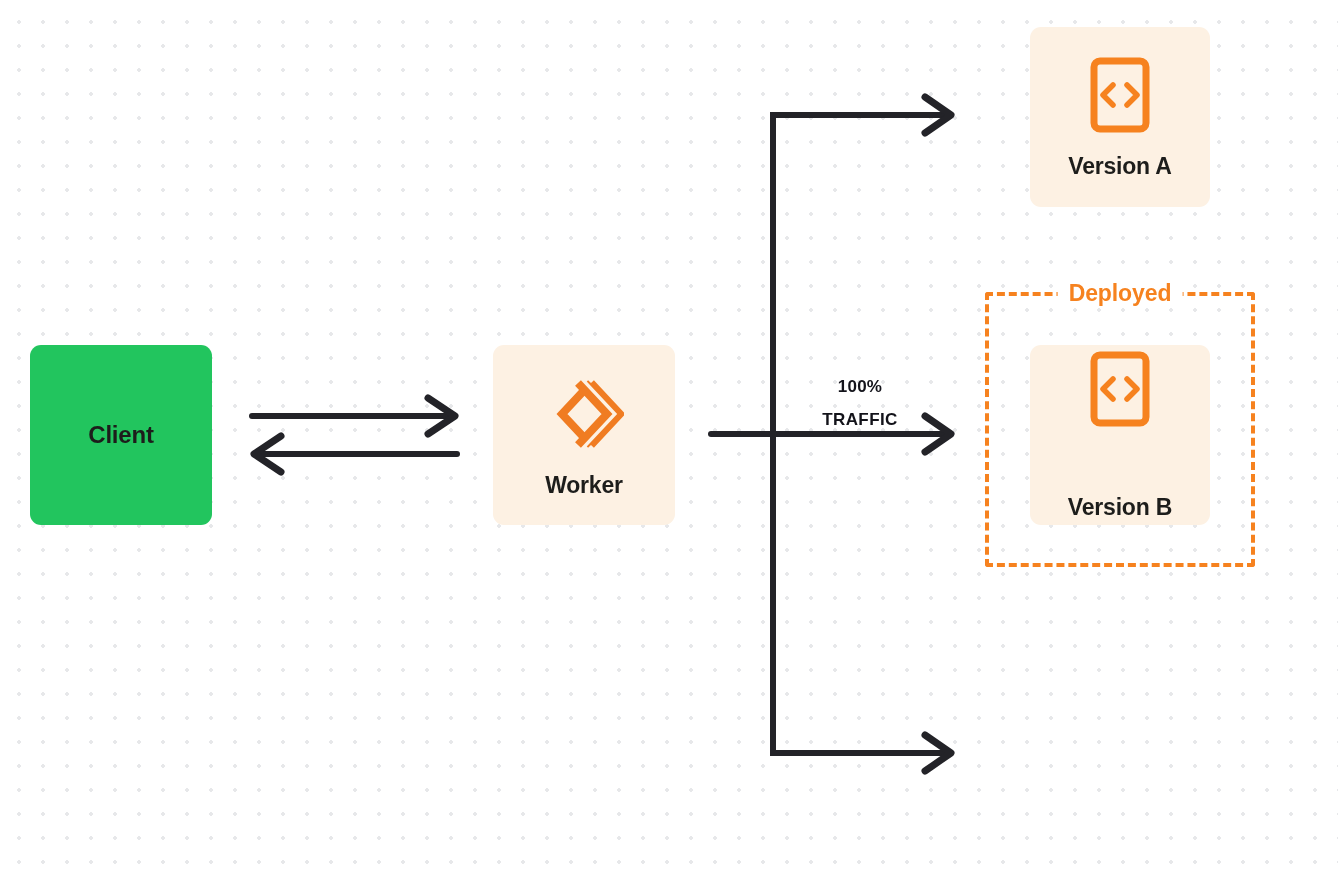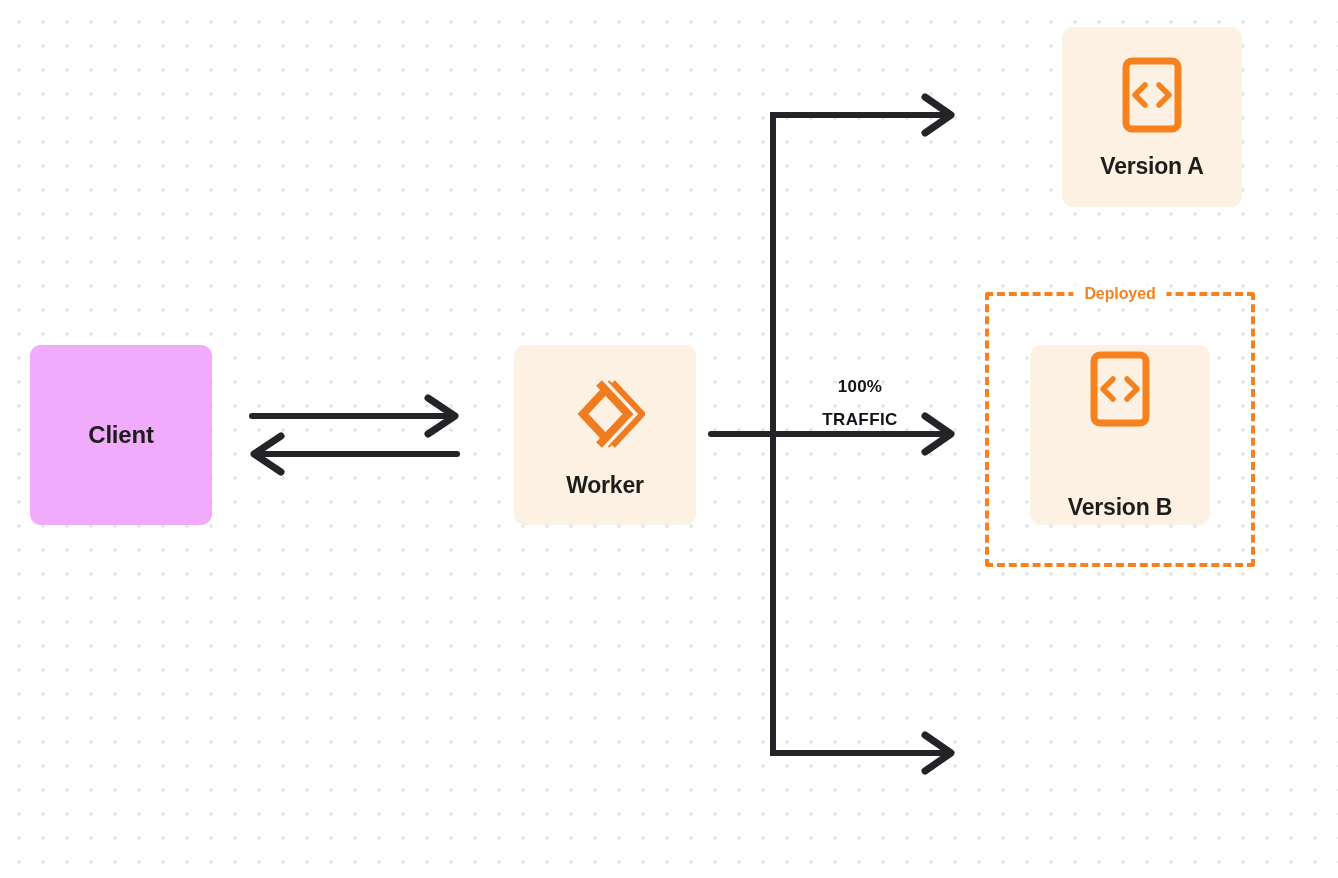--- a/index.html
+++ b/index.html
@@ -33,38 +33,38 @@
     align-items: center;
     justify-content: center;
     box-sizing: border-box;
   }
 
   .node-client {
     left: 30px;
     top: 345px;
     width: 182px;
     height: 180px;
-    background: #f0abfc;
+    background: #22c55e;
   }
 
   .node-worker {
-    left: 514px;
+    left: 493px;
     top: 345px;
     width: 182px;
     height: 180px;
     background: #fdf1e3;
   }
 
   .node-version {
     left: 1030px;
     width: 180px;
     height: 180px;
     background: #fdf1e3;
   }
-  .node-version.va { top: 27px; margin-left: 32px; }
+  .node-version.va { top: 27px; }
   .node-version.vb { top: 345px; gap: 47px; }
   .node-version.vc { top: 663px; }
 
   .node-label {
     font-size: 23px;
     font-weight: 700;
     color: #1d1d1b;
     letter-spacing: -0.2px;
     line-height: 1;
   }
@@ -89,21 +89,21 @@
     box-sizing: border-box;
   }
 
   .deployed-label {
     position: absolute;
     left: 50%;
     top: -2px;
     transform: translate(-50%, -50%);
     background: #ffffff;
     padding: 0 11px;
-    font-size: 16px;
+    font-size: 23px;
     font-weight: 700;
     color: #f6821f;
     letter-spacing: -0.1px;
     white-space: nowrap;
     line-height: 1.1;
   }
 
   
   .traffic-label {
     position: absolute;

